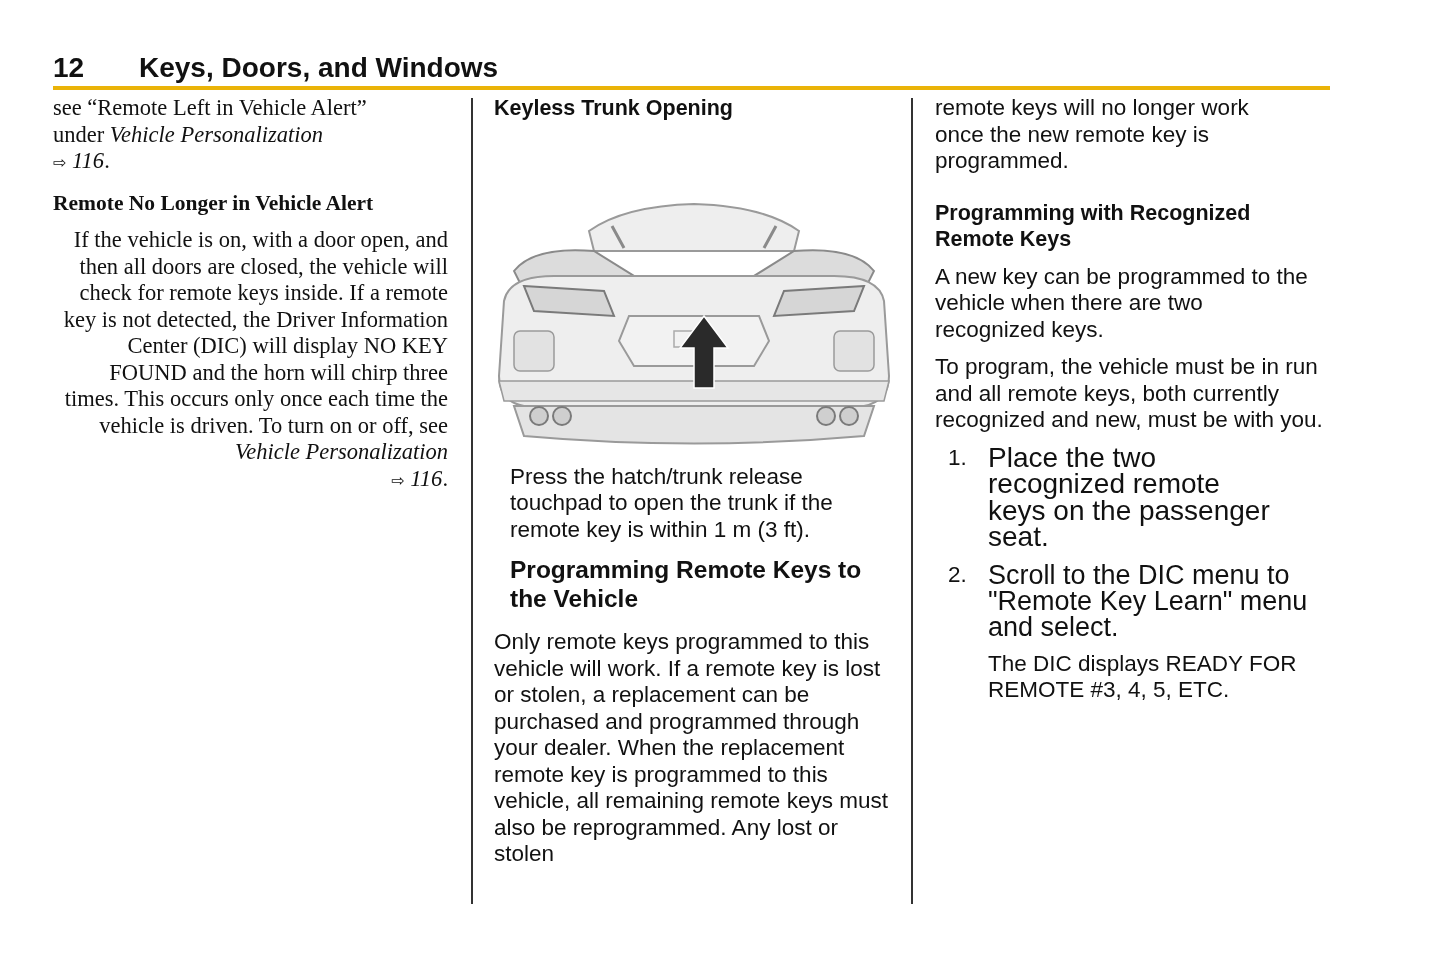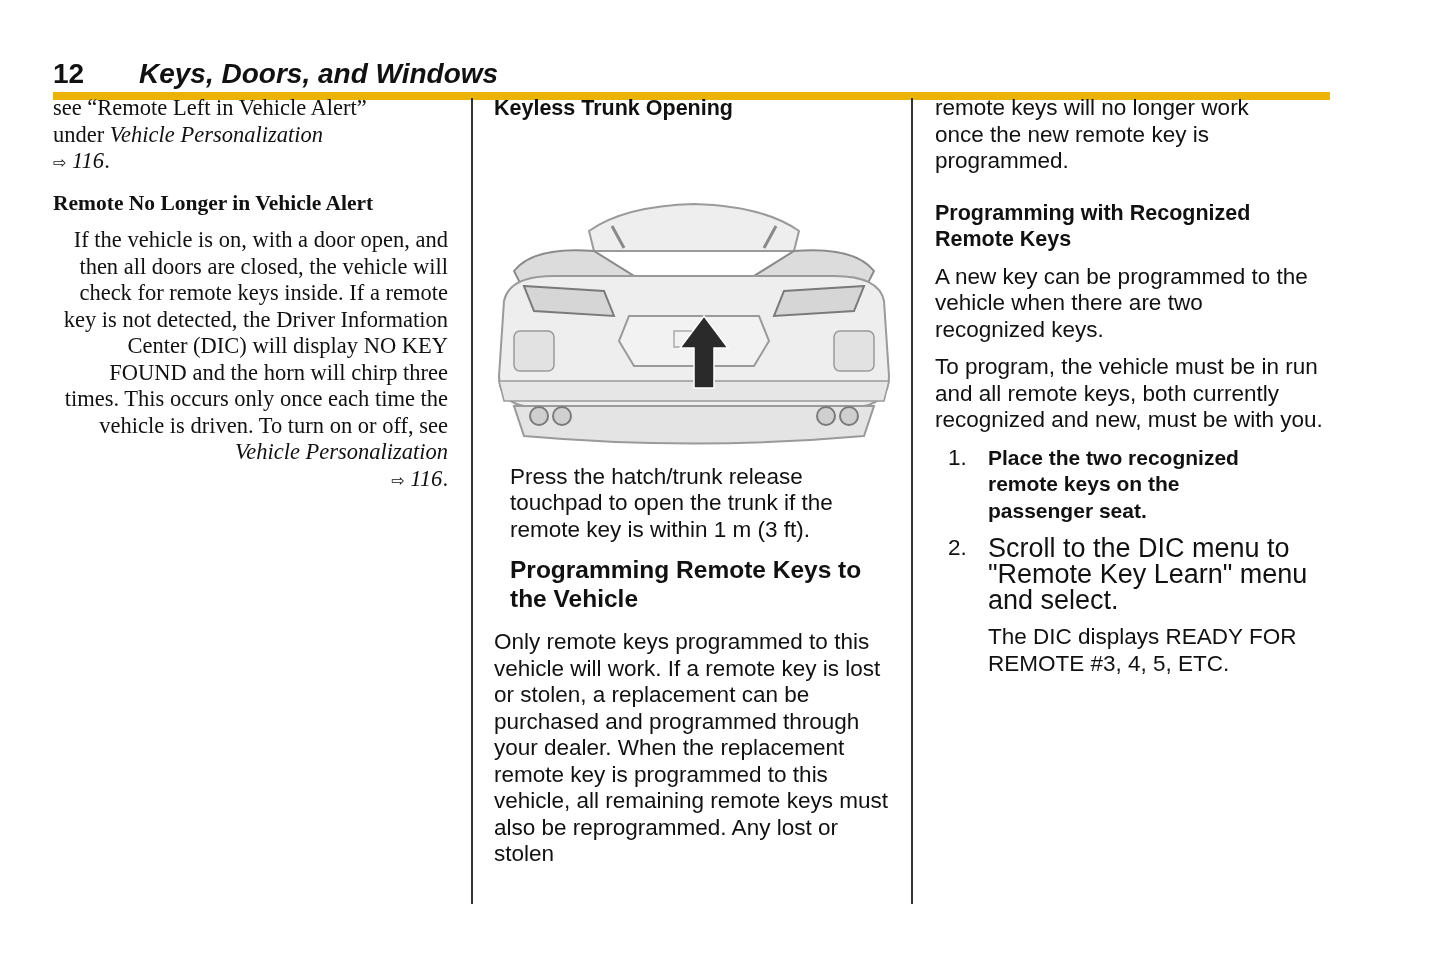--- a/index.html
+++ b/index.html
@@ -1,29 +1,29 @@
 <!DOCTYPE html>
 <html><head>
   <meta charset="utf-8">
   <style>
     html, body { margin: 0; padding: 0; background: #ffffff; }
     body {
       width: 1445px; height: 965px; position: relative; overflow: hidden;
       font-family: "Liberation Sans", sans-serif; color: #111111;
     }
     .header {
-      position: absolute; left: 53px; top: 56px; width: 1277px; height: 36px;
-      border-bottom: 8px solid #eab308;
+      position: absolute; left: 53px; top: 50px; width: 1277px; height: 36px;
+      border-bottom: 4px solid #eab308;
       text-align: right;
     }
     .header .pnum {
       position: absolute; left: 0; top: 2px; font-size: 28px; font-weight: bold;
     }
     .header .ptitle {
-      position: absolute; left: 86px; top: 2px; font-size: 28px; font-weight: bold; font-style: italic;
+      position: absolute; left: 86px; top: 2px; font-size: 28px; font-weight: bold;
     }
     .divider { position: absolute; top: 98px; width: 2px; height: 806px; background: #333; }
     .col { position: absolute; top: 95px; }
     .col1 { left: 53px; width: 400px; font-family: Liberation Serif, serif; }
     .col2 { left: 494px; width: 400px; }
     .col3 { left: 935px; width: 400px; }
     p { margin: 0; font-size: 22.5px; line-height: 26.5px; }
     .gap { margin-top: 11px; }
     h4 { margin: 0; font-size: 21.5px; line-height: 26.5px; font-weight: bold; }
     h3 { margin: 16px; font-size: 24.5px; line-height: 29px; font-weight: bold; }
@@ -98,20 +98,20 @@
   <p class="gap" style="margin-top:10px;">Only remote keys programmed to this vehicle will work. If a remote key is lost or stolen, a replacement can be purchased and programmed through your dealer. When the replacement remote key is programmed to this vehicle, all remaining remote keys must also be reprogrammed. Any lost or stolen</p>
 </div>
 
 <div class="col col3">
   <p style="width:360px;">remote keys will no longer work once the new remote key is programmed.</p>
   <h4 class="gap" style="margin-top:25px; width:370px;">Programming with Recognized Remote Keys</h4>
   <p class="gap" style="width:380px;">A new key can be programmed to the vehicle when there are two recognized keys.</p>
   <p class="gap" style="width:395px;">To program, the vehicle must be in run and all remote keys, both currently recognized and new, must be with you.</p>
   <div class="step">
     <span class="num">1.</span>
-    <span class="body" style="font-size:21px; line-height:26.5px; width:290px;font-weight:bold;">Place the two recognized remote keys on the passenger seat.</span>
+    <span class="body" style="font-size:28px; line-height:26.5px; width:290px;">Place the two recognized remote keys on the passenger seat.</span>
   </div>
   <div class="step">
     <span class="num">2.</span>
     <span class="body" style="font-size:27px; line-height:26px; width:345px;">Scroll to the DIC menu to "Remote Key Learn" menu and select.</span>
   </div>
   <p class="gap indent" style="width:345px;">The DIC displays READY FOR REMOTE #3, 4, 5, ETC.</p>
 </div>
 
 </body></html>

